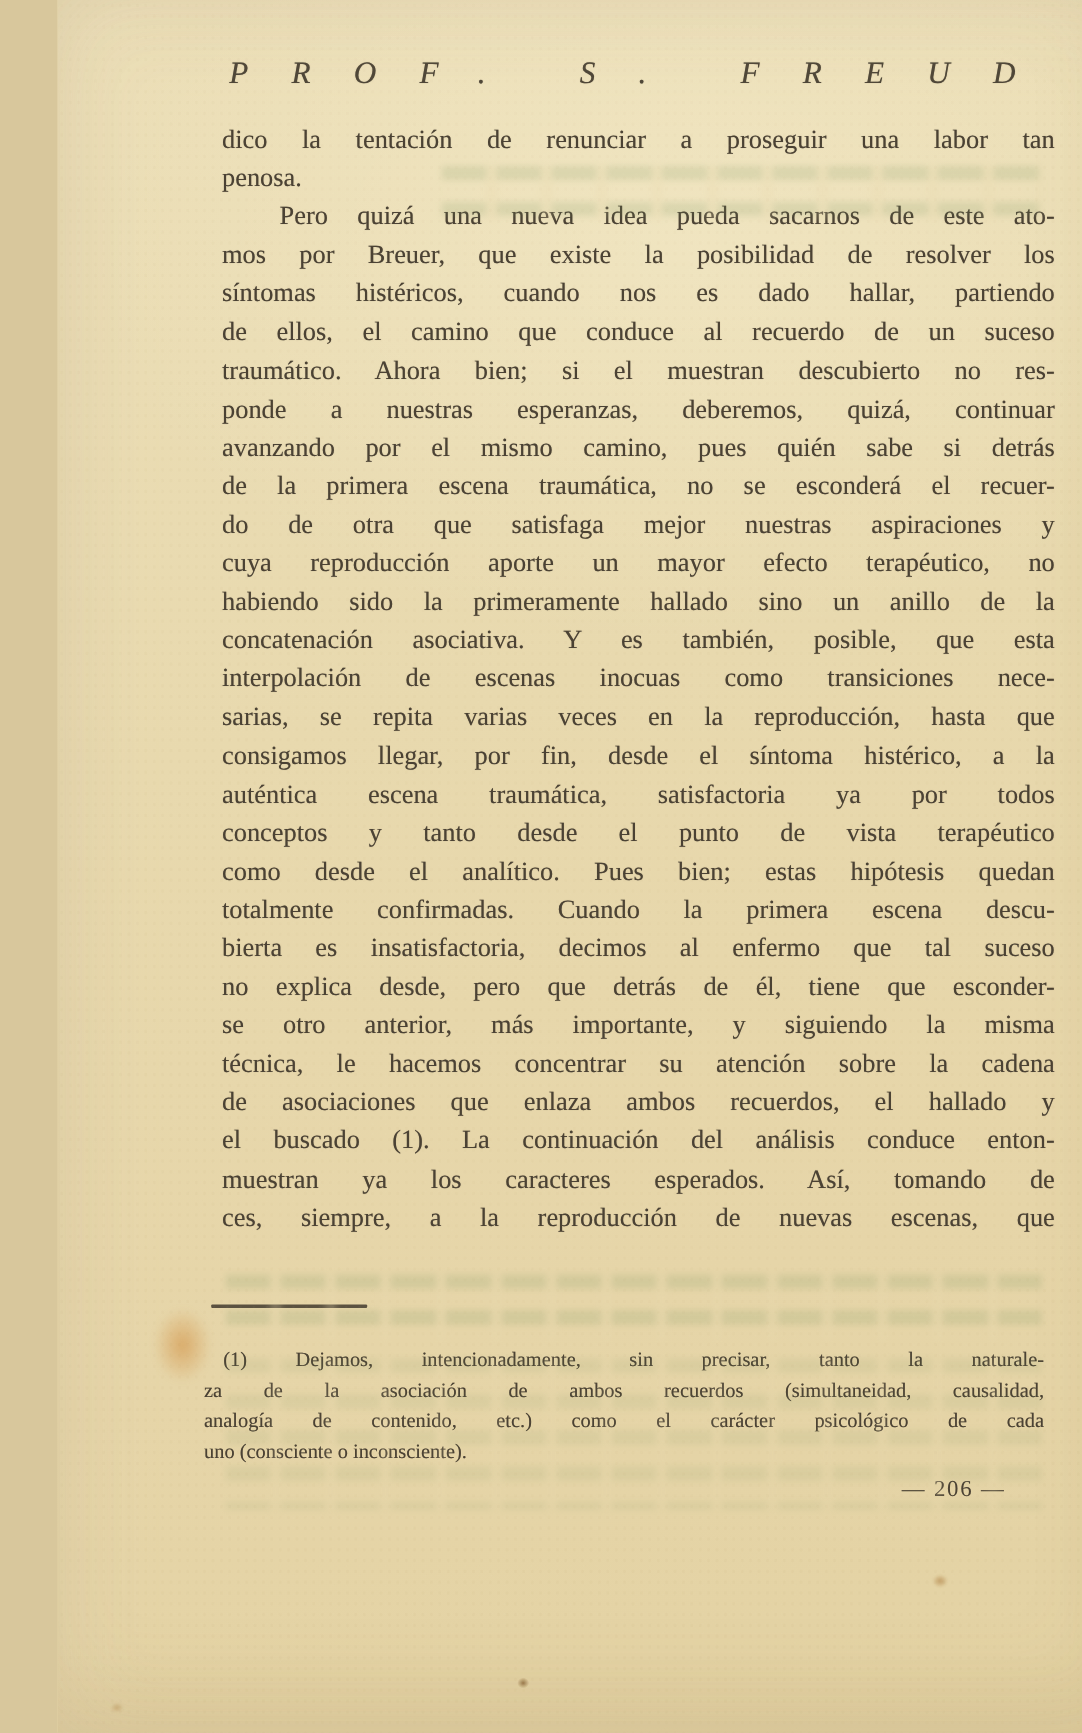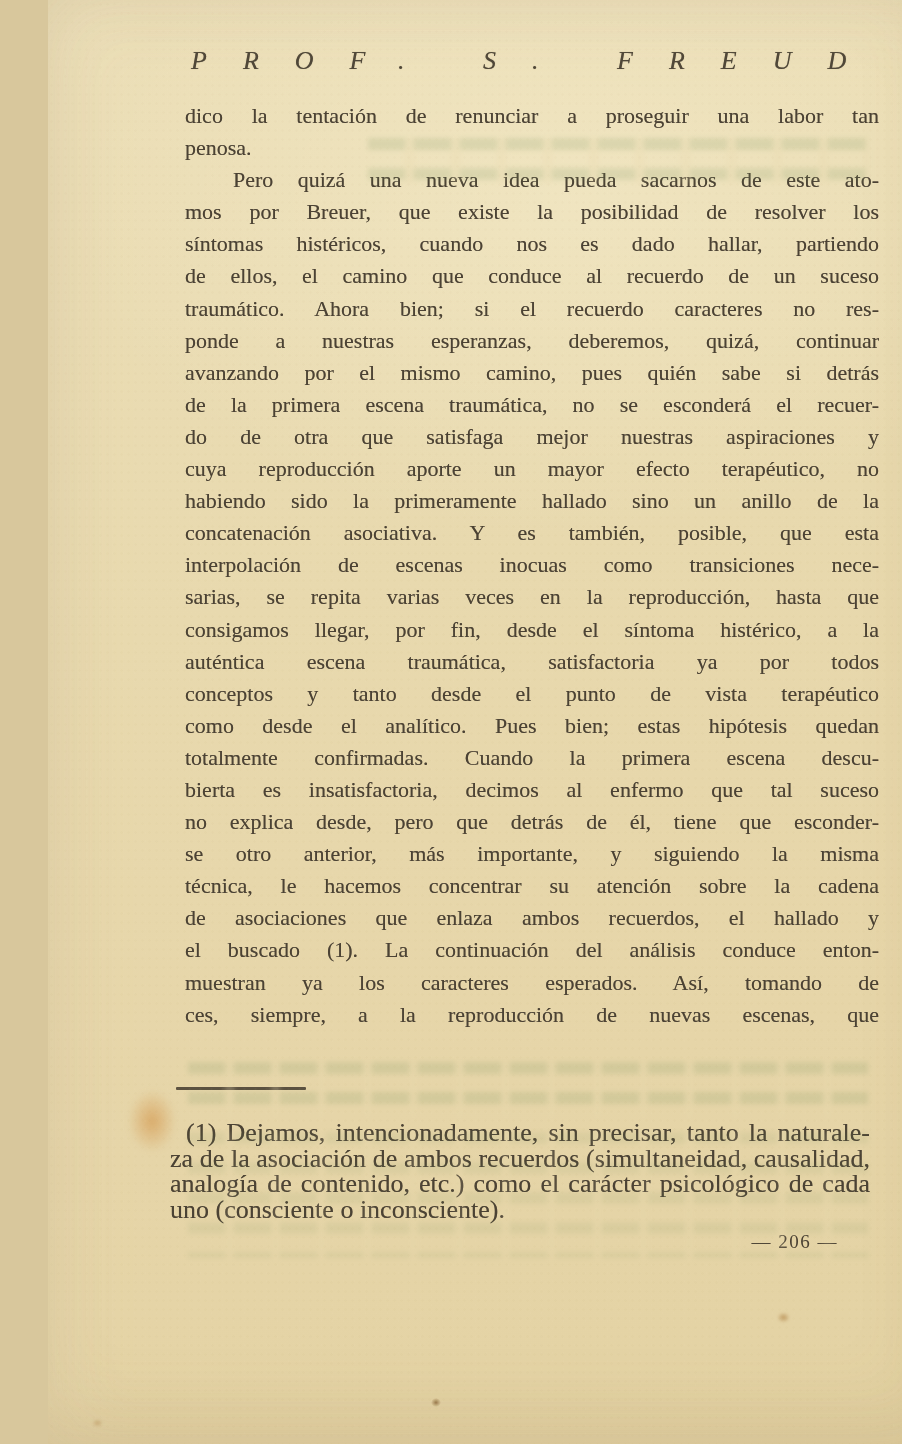--- a/index.html
+++ b/index.html
@@ -66,21 +66,21 @@
     width: 130px; height: 3px;
     background: var(--ink, #4b4234);
     border-radius: 1px;
     opacity: 0.9;
   }
 
   .footnote {
     position: absolute;
     left: 122px; top: 1120px;
     width: 700px;
-    font-size: 26px;
+    font-size: 17px;
     line-height: 25.6px;
     text-shadow: 0 0 0.5px rgba(75,66,52,0.5);
   }
   .footnote .line.indent { text-indent: 16px; }
 
   .page-number {
     position: absolute;
     left: 130px; top: 1231px;
     width: 660px;
     text-align: right;
@@ -140,21 +140,21 @@
   <div class="running-head">PROF. S. FREUD</div>
 
   <div class="body-text">
 
   <div class="line">dico la tentación de renunciar a proseguir una labor tan</div>
       <div class="line par-end">penosa.</div>
       <div class="line indent">Pero quizá una nueva idea pueda sacarnos de este ato-</div>
       <div class="line">mos por Breuer, que existe la posibilidad de resolver los</div>
       <div class="line">síntomas histéricos, cuando nos es dado hallar, partiendo</div>
       <div class="line">de ellos, el camino que conduce al recuerdo de un suceso</div>
-      <div class="line">traumático. Ahora bien; si el recuerdo caracteres no res-</div>
+      <div class="line">traumático. Ahora bien; si el muestran descubierto no res-</div>
       <div class="line">ponde a nuestras esperanzas, deberemos, quizá, continuar</div>
       <div class="line">avanzando por el mismo camino, pues quién sabe si detrás</div>
       <div class="line">de la primera escena traumática, no se esconderá el recuer-</div>
       <div class="line">do de otra que satisfaga mejor nuestras aspiraciones y</div>
       <div class="line">cuya reproducción aporte un mayor efecto terapéutico, no</div>
       <div class="line">habiendo sido la primeramente hallado sino un anillo de la</div>
       <div class="line">concatenación asociativa. Y es también, posible, que esta</div>
       <div class="line">interpolación de escenas inocuas como transiciones nece-</div>
       <div class="line">sarias, se repita varias veces en la reproducción, hasta que</div>
       <div class="line">consigamos llegar, por fin, desde el síntoma histérico, a la</div>

